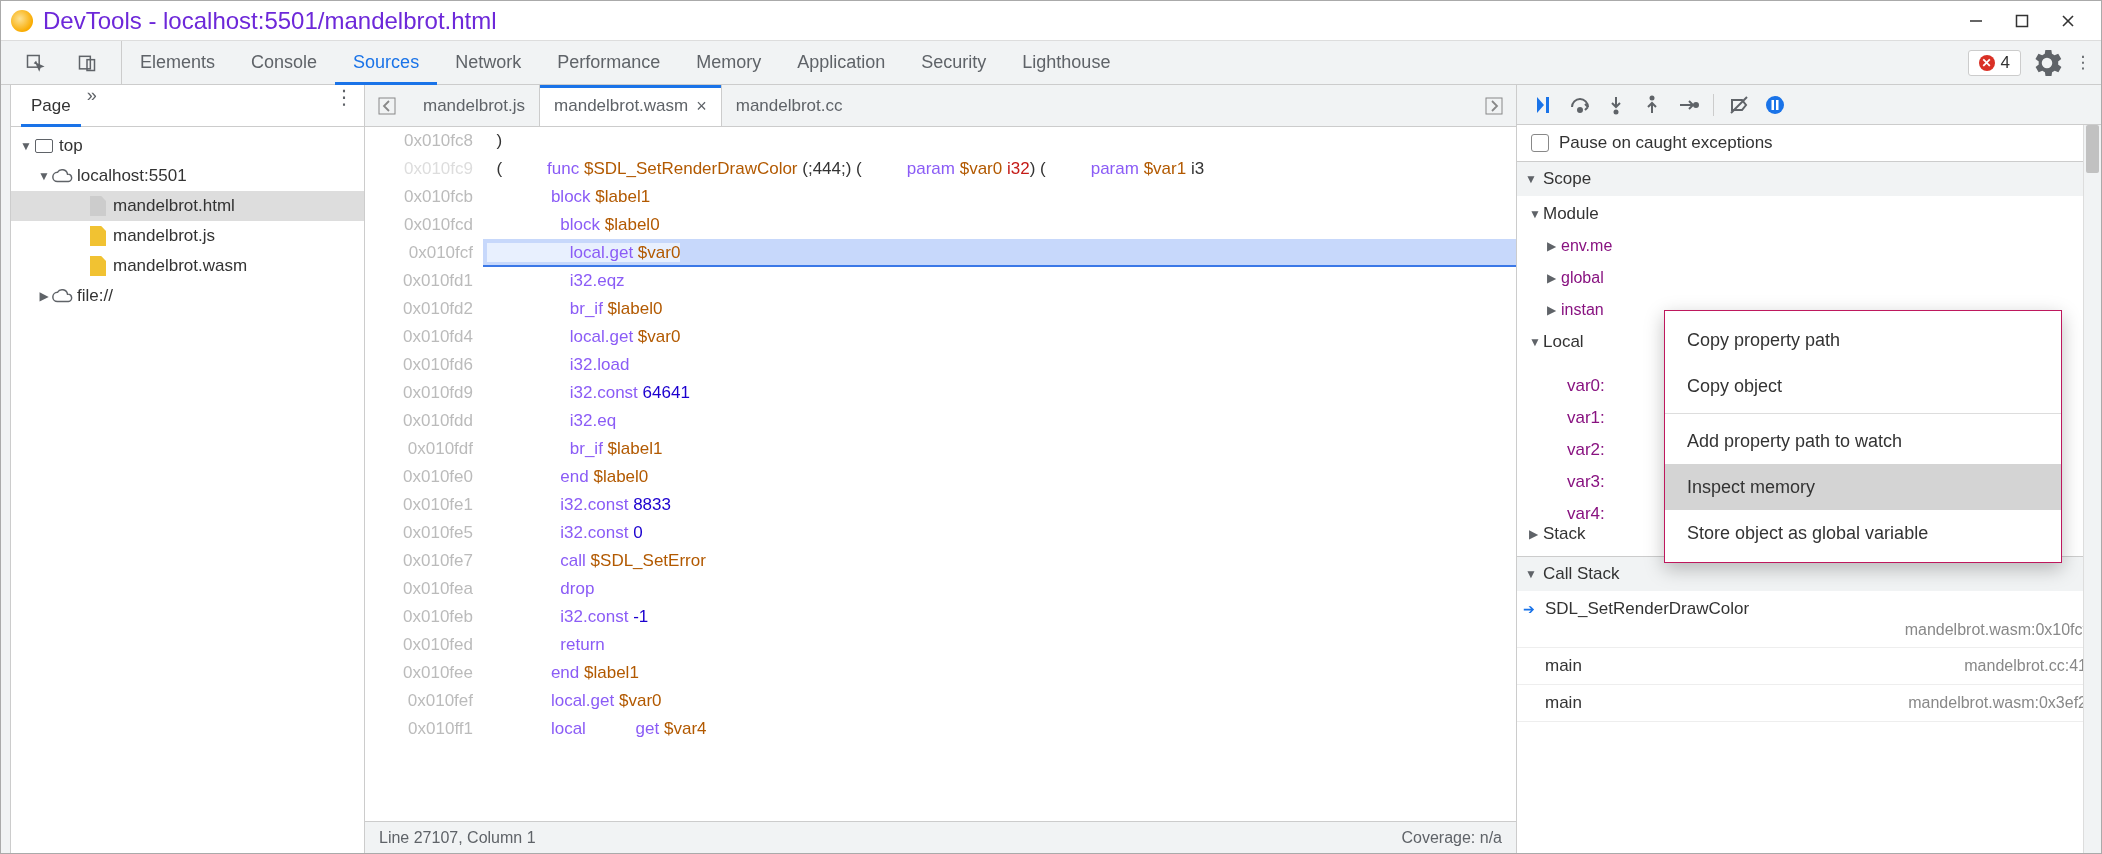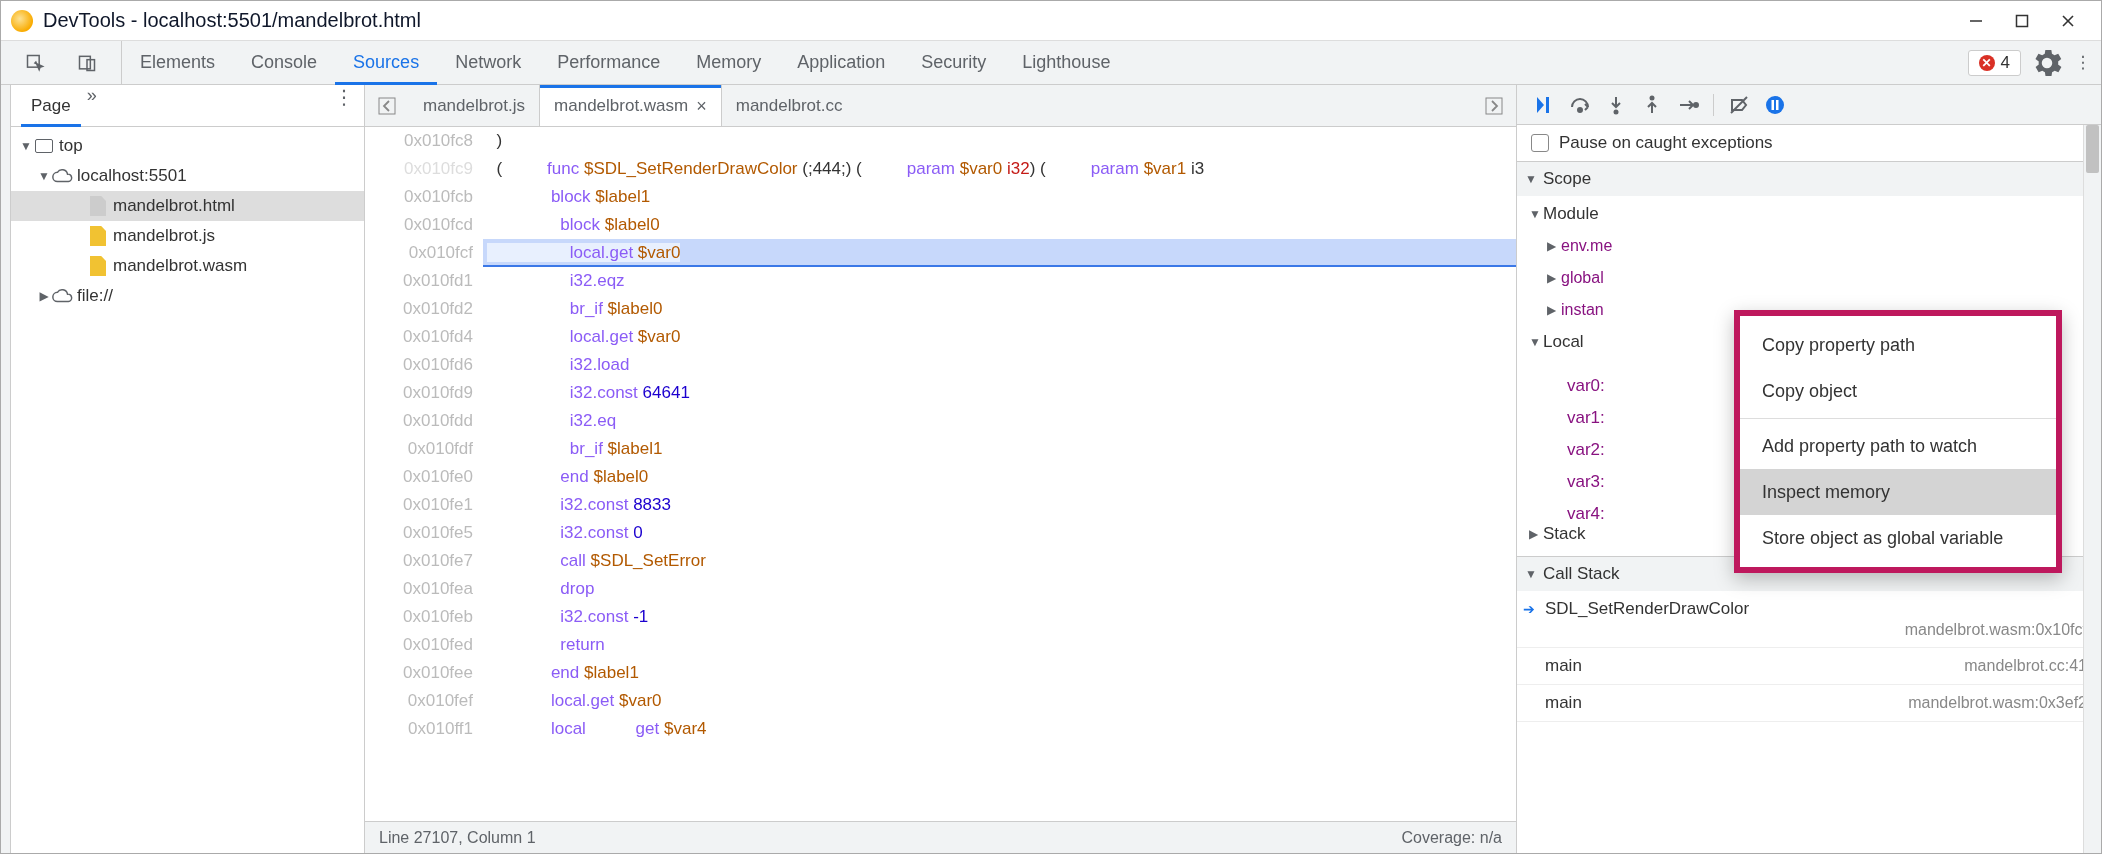--- a/index.html
+++ b/index.html
@@ -2,21 +2,21 @@
 <html><head>
 <meta charset="utf-8">
 <style>
 * { margin: 0; padding: 0; box-sizing: border-box; font-family: "Segoe UI", Arial, sans-serif; }
 body { background: #fff; width: 2102px; height: 854px; overflow: hidden; position: relative; font-size: 17px; color: #333; }
 .window { width: 100%; height: 100%; border: 1px solid #aaa; display: flex; flex-direction: column; background:#f1f3f4 }
 
 
 .titlebar { height: 40px; display:flex; align-items:center; padding:0 10px; background:#fff; border-bottom:1px solid #ddd; }
 .titlebar .app-icon { width:22px; height:22px; border-radius:50%; background: radial-gradient(circle at 40% 40%, #fde293, #f9ab00 70%); margin-right:10px; }
-.titlebar .title { font-size:20px; color:#0f172a; flex:1; }
+.titlebar .title { font-size:24px; color:#6d28d9; flex:1; }
 .titlebar .win-btn { width:46px; height:32px; display:flex; align-items:center; justify-content:center; color:#333; }
 .titlebar .win-btn svg { width:14px; height:14px; }
 
 
 .maintabs { height:44px; display:flex; align-items:center; background:#f1f3f4; border-bottom:1px solid #ccc; padding:0; }
 .maintabs .lead { display:flex; align-items:center; padding:0 16px; gap:16px; height:100%; border-right:1px solid #ccc; }
 .maintabs .lead svg { width:20px; height:20px; color:#5f6368; }
 .maintabs .tab { padding:0 18px; height:100%; display:flex; align-items:center; color:#5f6368; font-size:18px; cursor:pointer; }
 .maintabs .tab.active { color:#1a73e8; position:relative; }
 .maintabs .tab.active::after { content:""; position:absolute; left:0; right:0; bottom:-1px; height:3px; background:#1a73e8; }
@@ -98,21 +98,21 @@
 .cs-row .loc { text-align:right; color:#888; font-size:16px; }
 .cs-row.two { display:flex; align-items:center; justify-content:space-between; }
 .cs-row.one { display:block; }
 .cs-row.one .loc { margin-top:2px; }
 .scrollind { position:absolute; right:0; top:40px; bottom:0; width:18px; background:#f1f3f4; border-left:1px solid #ddd; }
 .scrollind .thumb { position:absolute; left:2px; right:2px; top:0; height:48px; background:#c1c1c1; border-radius:2px; }
 .scrollind .uarr, .scrollind .darr { position:absolute; left:0; right:0; height:18px; display:flex; align-items:center; justify-content:center; color:#666; font-size:10px; }
 .scrollind .uarr { top:0; }
 
 
-.ctxmenu { position:absolute; right:40px; top:310px; background:#fff; border:6px solid #be185d; box-shadow:0 6px 18px rgba(0,0,0,.25); width:328px; padding:6px 0; font-size:18px; z-index:50; }
+.ctxmenu { position:absolute; right:40px; top:310px; background:#fff; border:1px solid #be185d; box-shadow:0 6px 18px rgba(0,0,0,.25); width:398px; padding:6px 0; font-size:18px; z-index:50; }
 .ctxmenu .mi { height:46px; display:flex; align-items:center; padding:0 22px; cursor:pointer; }
 .ctxmenu .mi.hover { background:#d4d4d4; }
 .ctxmenu .msep { height:1px; background:#ddd; margin:4px 0; }
 
 
 .leftedge { width:10px; background:#f1f3f4; border-right:1px solid #ccc; }
 </style>
 </head>
 <body>
 

